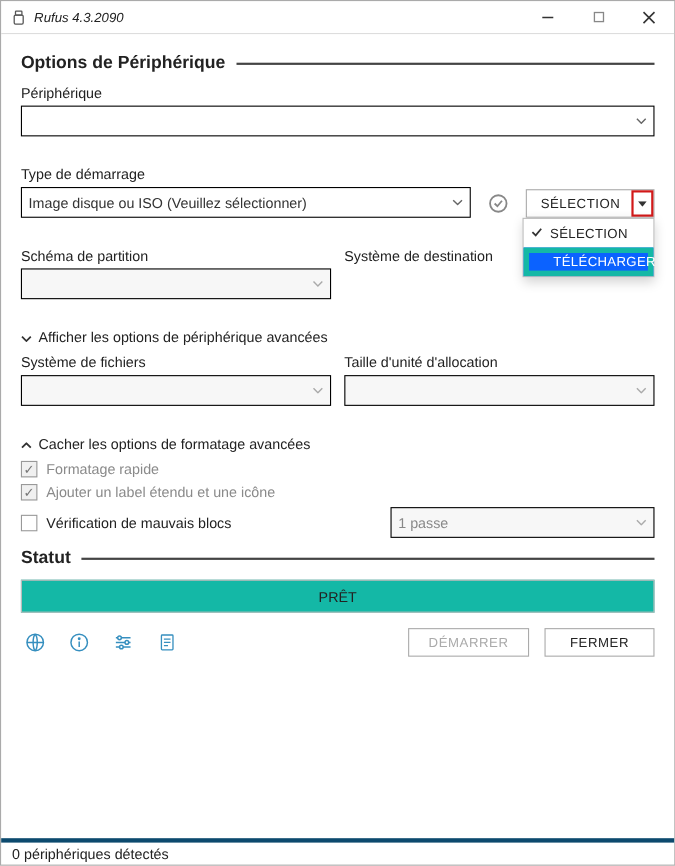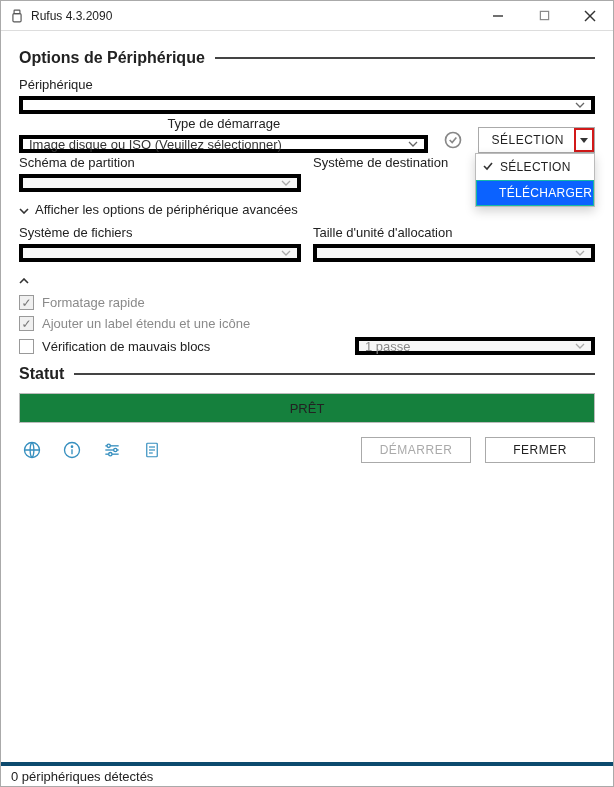--- a/index.html
+++ b/index.html
@@ -15,20 +15,21 @@
     flex-direction: column;
     position: relative;
   }
   
   .titlebar {
     display: flex;
     align-items: center;
     height: 30px;
     padding: 0 0 0 8px;
     border-bottom: 1px solid #ddd;
+    font-style: italic;
   }
   .titlebar .appicon {
     width: 16px; height: 16px;
     display: inline-flex; align-items: center; justify-content: center;
     margin-right: 6px;
   }
   .titlebar .title { flex: 1; font-size: 12px; }
   .winctrls { display: flex; height: 100%; }
   .winbtn {
     width: 46px; height: 100%;
@@ -52,27 +53,27 @@
     margin: 8px 0 10px 0;
   }
   .section-title .rule {
     flex: 1;
     border-top: 2px solid #444;
     height: 0;
   }
 
   .field-label { font-size: 13px; margin-bottom: 4px; display: block; }
 
-  .row { display: flex; gap: 12px; align-items: flex-end; margin-bottom: 2px; position: relative; }
+  .row { display: flex; gap: 12px; align-items: flex-end; margin-bottom: 27px; position: relative; }
   .col { flex: 1; display: flex; flex-direction: column; }
 
   .combo, .textinput {
     width: 100%;
-    height: 18px;
-    border: 4px solid #000000;
+    height: 28px;
+    border: 1px solid #000000;
     background: #fff;
     padding: 0 20px 0 6px;
     font-size: 13px;
     position: relative;
     display: flex;
     align-items: center;
     color: #333;
   }
   .combo.disabled, .textinput.disabled { background: #f7f7f7; color: #888; }
   .combo .caret {
@@ -128,21 +129,21 @@
   .checkbox.checked::after {
     content: "✓"; font-size: 12px; line-height: 1; color: #777;
   }
   .checkbox.disabled { background: #f0f0f0; }
   .checkbox-row.disabled { color: #8a8a8a; }
 
   .statusbar-strip {
     height: 30px;
     width: 100%;
     border: 1px solid #bbb;
-    background: #15803d;
+    background: #14b8a6;
     display: flex; align-items: center; justify-content: center;
     font-size: 13px;
     margin-top: 6px;
   }
 
   .toolbar-icons {
     display: flex; gap: 14px; align-items: center;
     color: #1a74b0;
     margin: 14px 0;
   }
@@ -173,21 +174,21 @@
     z-index: 10;
   }
   .dropdown-popup .item {
     height: 26px;
     display: flex; align-items: center;
     padding: 0 10px 0 24px;
     font-size: 12px;
     letter-spacing: 0.3px;
     position: relative;
   }
-  .dropdown-popup .item.selected { background: #0b62ff; color: #fff; border: 1px solid #14b8a6; padding-left: 22px; }
+  .dropdown-popup .item.selected { background: #0b62ff; color: #fff; border: 5px solid #14b8a6; padding-left: 22px; }
   .dropdown-popup .item .check {
     position: absolute; left: 6px;
   }
 
   .small-combo { width: 240px; }
 
 </style>
 </head>
 <body>
 
@@ -234,21 +235,21 @@
         <span class="caret">
           <svg width="10" height="6">
               <path d="M1 1 L5 5 L9 1" fill="none" stroke="#666" stroke-width="1.3"></path>
             </svg>
         </span>
       </div>
     </div>
   </div>
 
   <div class="row" style="position:relative;">
-    <div class="col" style="flex: 1 1 auto; text-align: center;">
+    <div class="col" style="flex: 1 1 auto;">
       <label class="field-label">Type de démarrage</label>
       <div class="combo">
         <span>Image disque ou ISO (Veuillez sélectionner)</span>
         <span class="caret">
           <svg width="10" height="6">
               <path d="M1 1 L5 5 L9 1" fill="none" stroke="#666" stroke-width="1.3"></path>
             </svg>
         </span>
       </div>
     </div>
@@ -339,20 +340,21 @@
       </div>
     </div>
   </div>
 
   <div class="expander" style="margin-top:10px;">
     <span>
       <svg width="10" height="6">
           <path d="M1 5 L5 1 L9 5" fill="none" stroke="#333" stroke-width="1.6"></path>
         </svg>
     </span>
+    <span>Cacher les options de formatage avancées</span>
   </div>
 
   <div class="checkbox-row disabled">
     <span class="checkbox checked disabled"></span>
     <span>Formatage rapide</span>
   </div>
   <div class="checkbox-row disabled">
     <span class="checkbox checked disabled"></span>
     <span>Ajouter un label étendu et une icône</span>
   </div>
@@ -412,21 +414,21 @@
             <line x1="8" y1="8" x2="16" y2="8"></line>
             <line x1="8" y1="12" x2="16" y2="12"></line>
             <line x1="8" y1="16" x2="13" y2="16"></line>
           </svg>
       </span>
     </div>
     <div class="bottom-buttons">
       <div class="btn" style="color:#aaa; width:110px;">
         <span>DÉMARRER</span>
       </div>
-      <div class="btn" style="width:110px;">
+      <div class="btn" style="width:100px;">
         <span>FERMER</span>
       </div>
     </div>
   </div>
 
 </div>
 
 <div class="statusbar">
   <span>0 périphériques détectés</span>
 </div>

